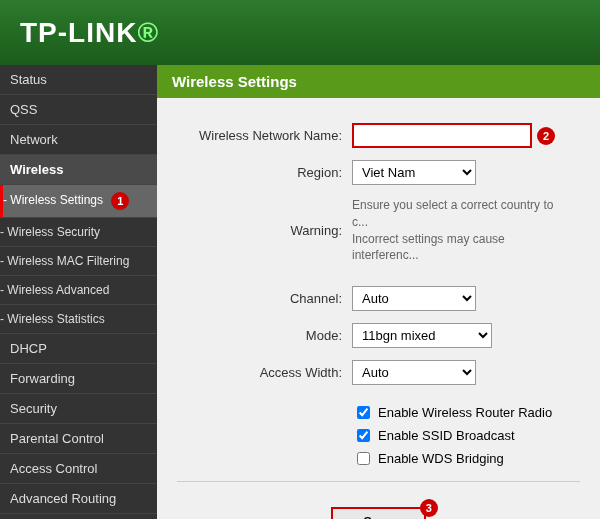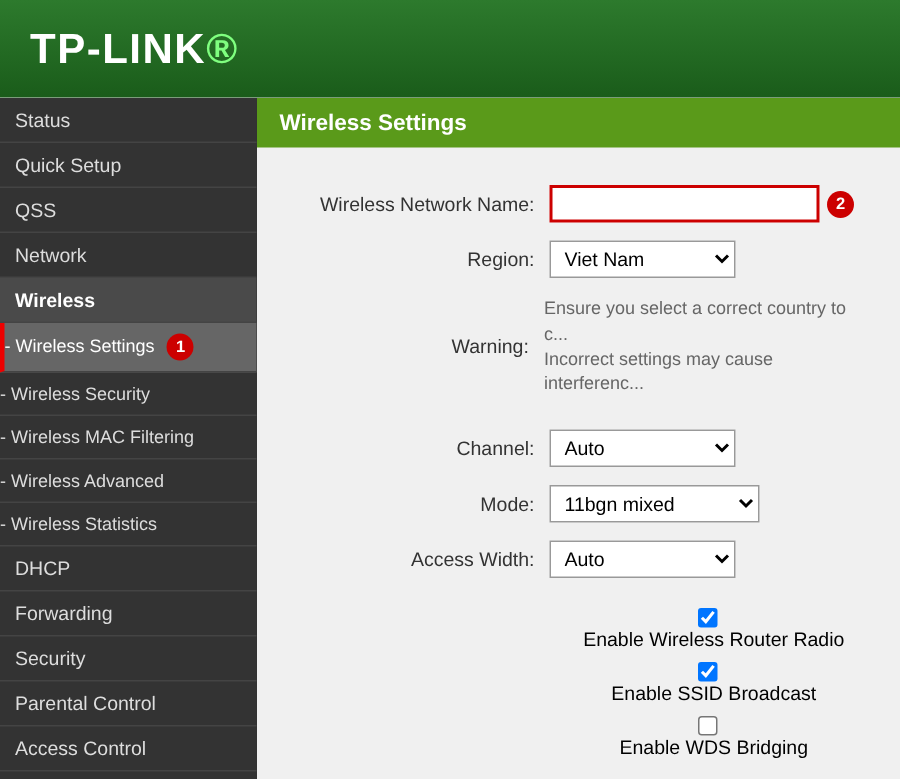--- a/index.html
+++ b/index.html
@@ -24,21 +24,21 @@
     }
 
     
     .main-layout {
       display: flex;
       height: 454px;
     }
 
     
     .sidebar {
-      width: 171px;
+      width: 157px;
       background: #333;
       color: #ccc;
       font-size: 13px;
       overflow-y: auto;
       flex-shrink: 0;
     }
     .sidebar-item {
       padding: 7px 10px;
       cursor: pointer;
       border-bottom: 1px solid #444;
@@ -118,21 +118,20 @@
       color: #666;
       max-width: 220px;
       line-height: 1.4;
     }
 
     .checkbox-row {
       display: flex;
       align-items: center;
       margin-bottom: 8px;
       margin-left: 180px;
-      flex-direction: column;
     }
 
     .checkbox-row input[type="checkbox"] {
       margin-right: 8px;
     }
 
     .separator {
       height: 1px;
       background: #ccc;
       margin: 15px 0;
@@ -174,21 +173,20 @@
 <div class="header">
   <span class="logo-text">
     <span>TP-LINK</span><span class="logo-dot">®</span>
   </span>
 </div>
 
 <div class="main-layout">
 
   <div class="sidebar">
     <div class="sidebar-item">Status</div>
-    <div class="sidebar-item">Quick Setup</div>
     <div class="sidebar-item">QSS</div>
     <div class="sidebar-item">Network</div>
     <div class="sidebar-item section-header bold-item">Wireless</div>
     <div class="sidebar-item selected-item sub-item">
       <span>- Wireless Settings</span>
       <span class="badge-circle">1</span>
     </div>
     <div class="sidebar-item sub-item">- Wireless Security</div>
     <div class="sidebar-item sub-item">- Wireless MAC Filtering</div>
     <div class="sidebar-item sub-item">- Wireless Advanced</div>

